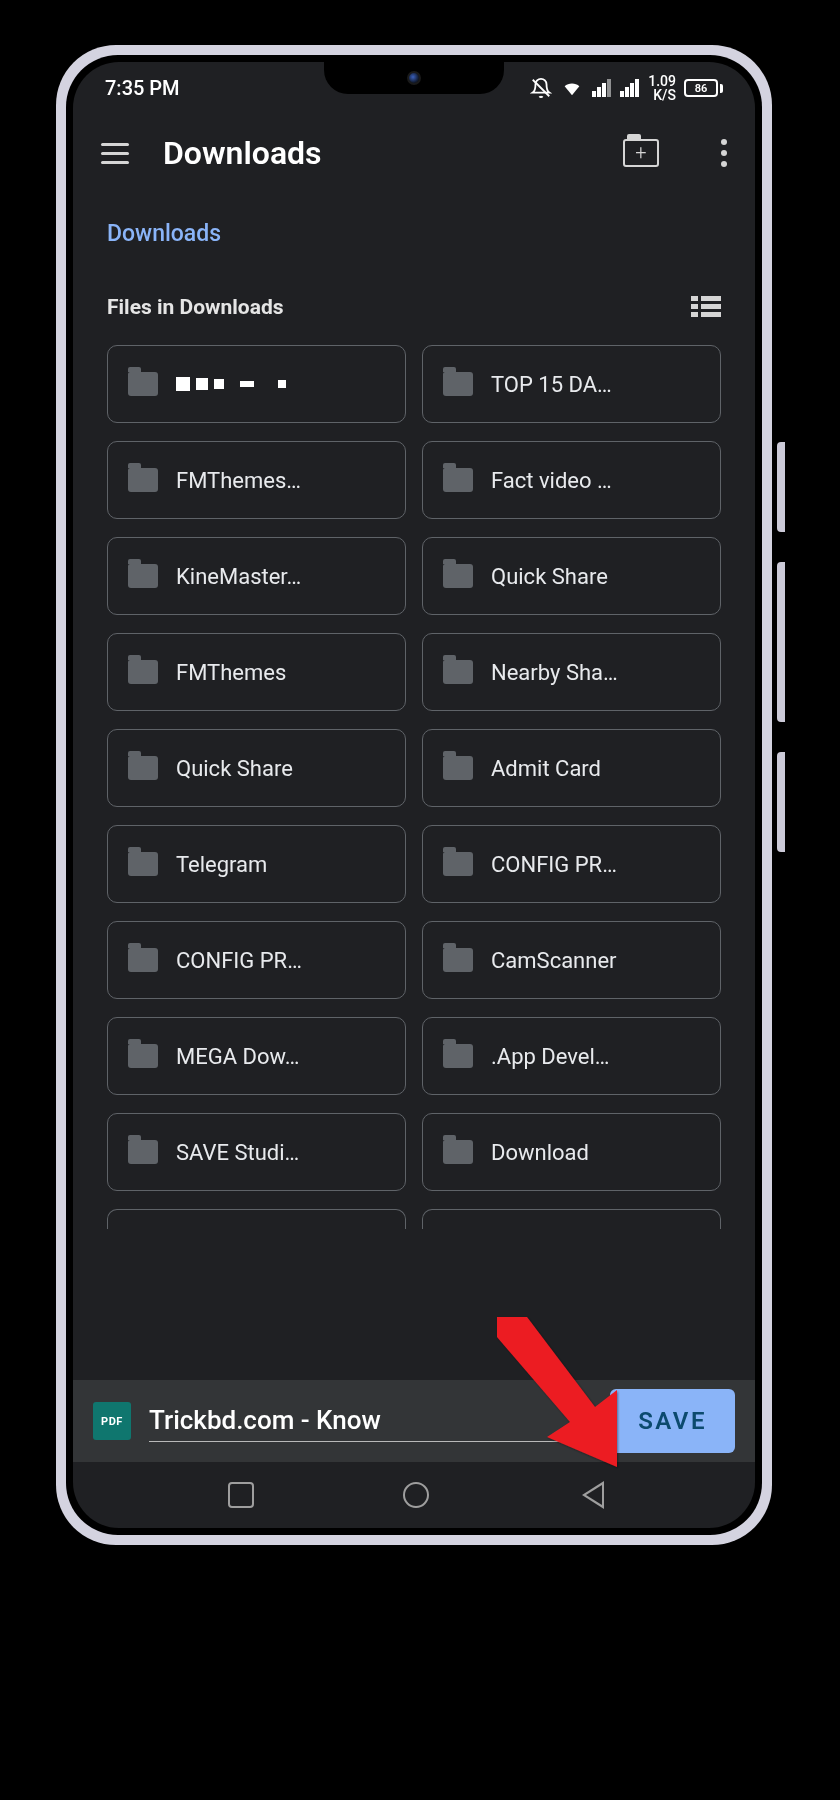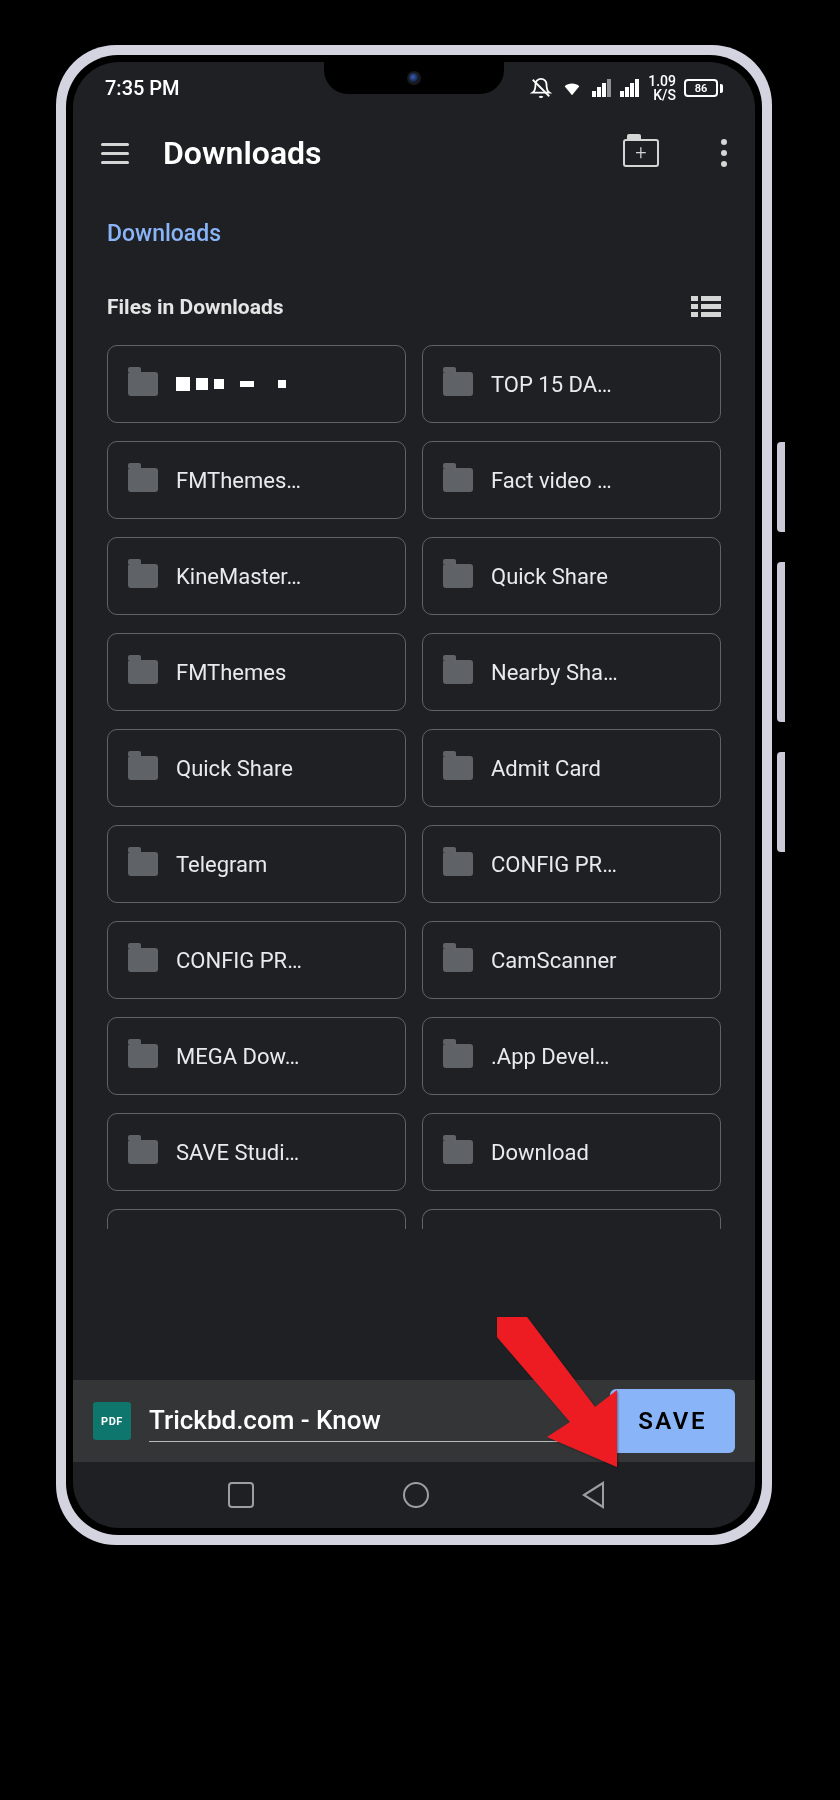--- a/index.html
+++ b/index.html
@@ -302,21 +302,21 @@
       border-bottom: 1.5px solid #b9b9b9;
       color: #fff;
       font-size: 26px;
       font-weight: 500;
       padding: 4px 0 6px;
       outline: none;
       font-family: inherit;
     }
     .save-button {
       background: #8ab4f8;
-      color: #000000;
+      color: #0c4a6e;
       border: none;
       border-radius: 6px;
       padding: 18px 28px;
       font-size: 24px;
       font-weight: 600;
       letter-spacing: 2.5px;
       cursor: pointer;
       font-family: inherit;
     }
     .nav-bar {

